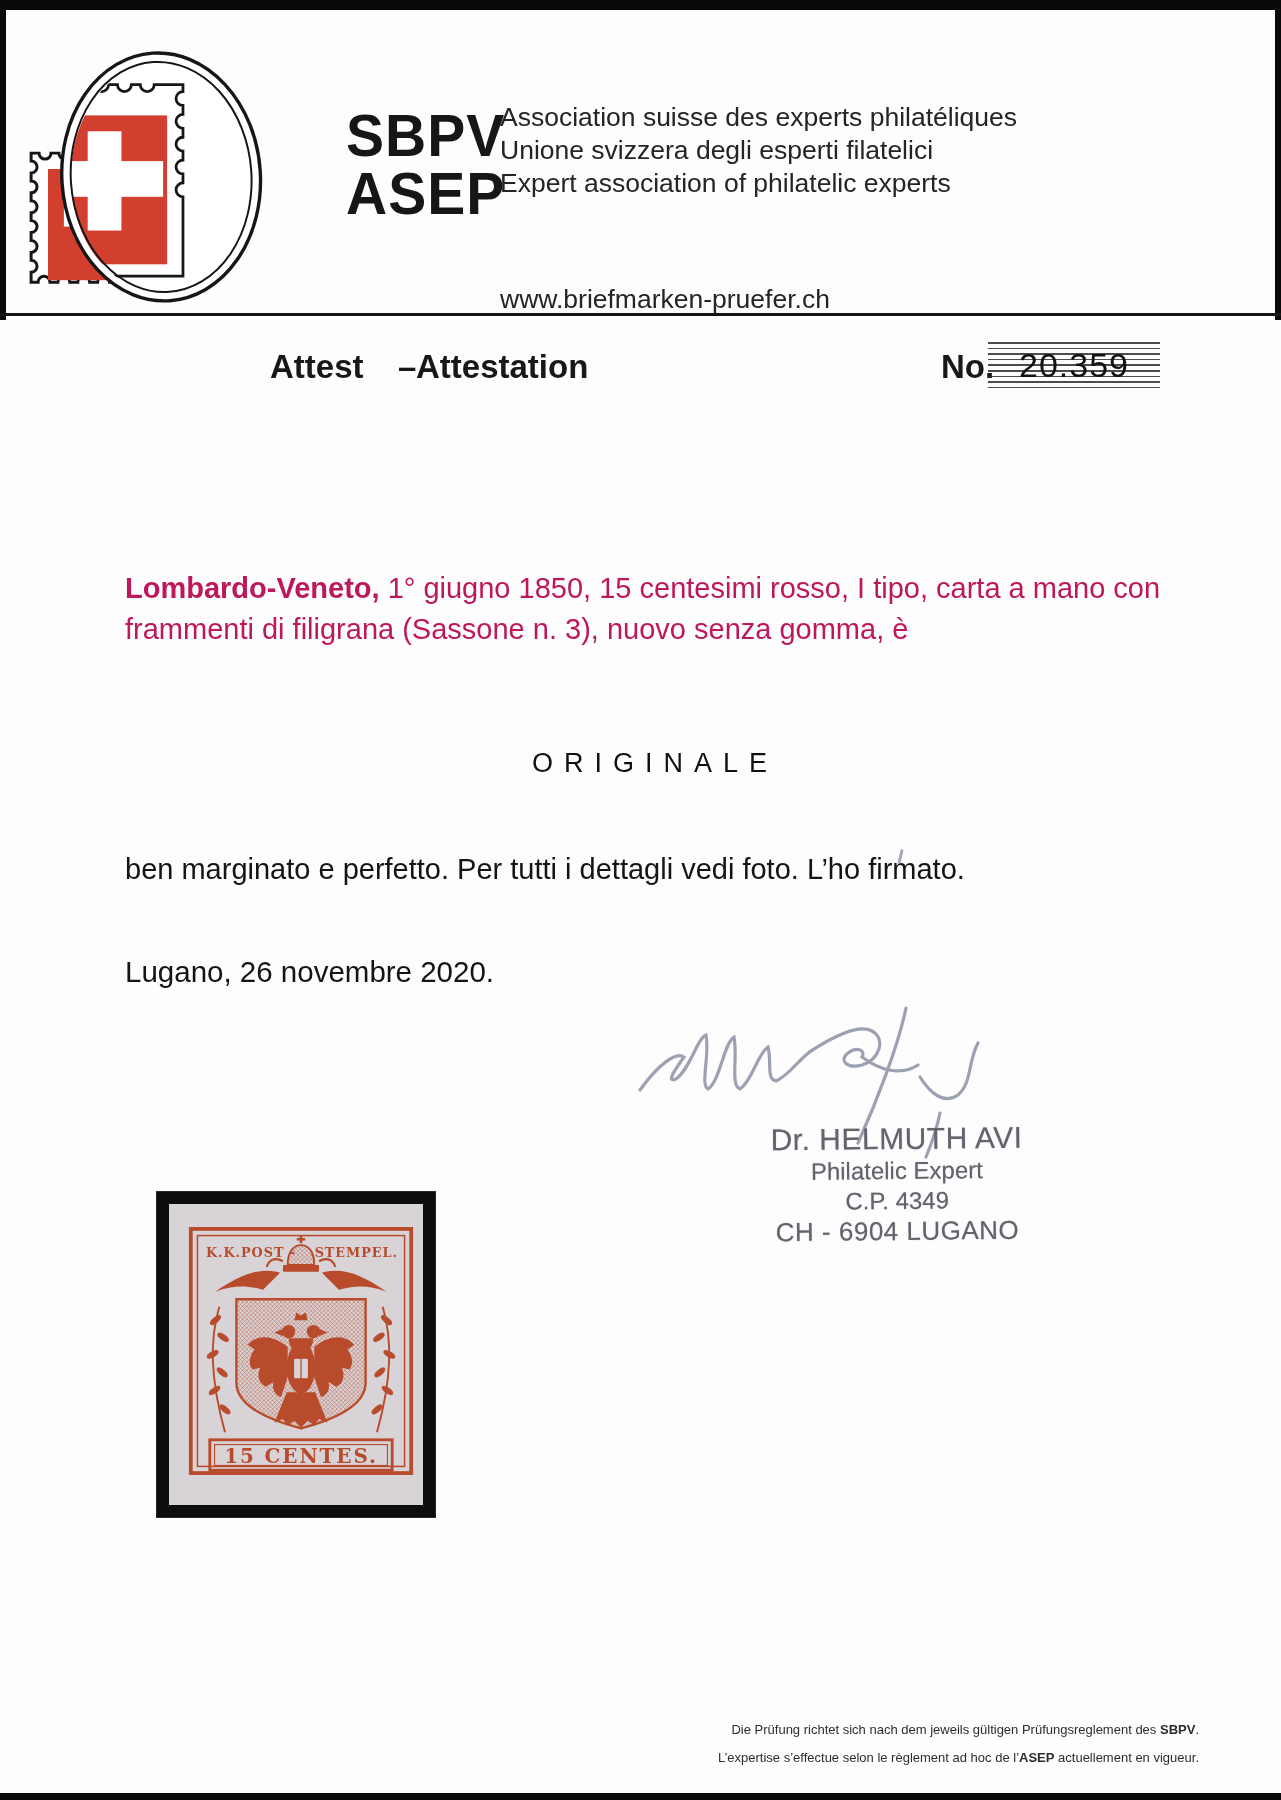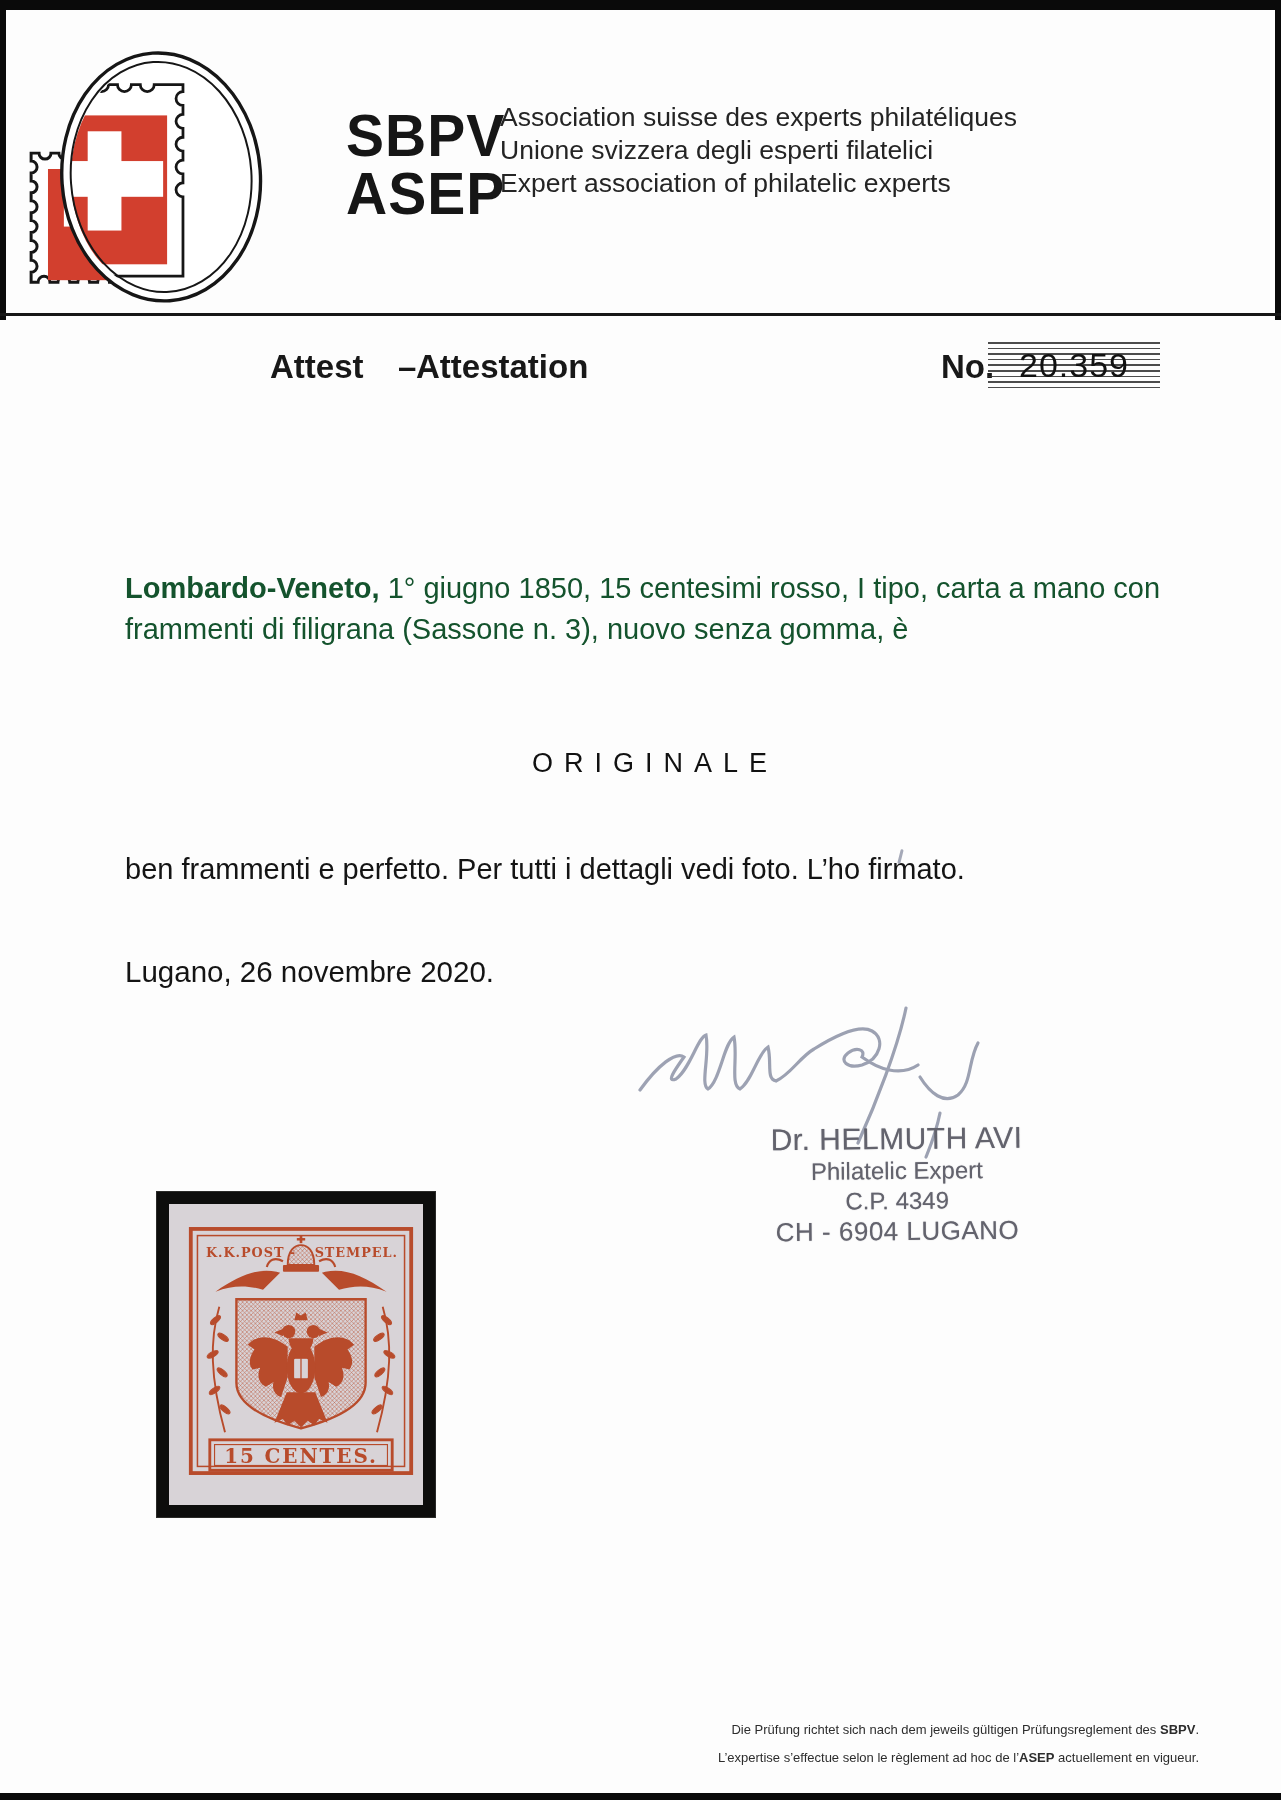--- a/index.html
+++ b/index.html
@@ -24,21 +24,21 @@
   .attest-label{position:absolute;top:348px;font-size:33px;font-weight:bold;color:#181818;}
   .attest-de{left:270px;} .attest-dash{left:398px;} .attest-fr{left:416px;}
   .no-label{left:941px;}
   .no-box{
     position:absolute;left:988px;top:342px;width:172px;height:46px;
     background:repeating-linear-gradient(to bottom,rgba(45,45,45,.85) 0 1.6px,transparent 1.6px 5.6px);
     display:flex;align-items:center;justify-content:center;
   }
   .no-value{font-size:34px;color:#111;letter-spacing:1px;}
 
-  .body-par{position:absolute;left:125px;top:568px;width:1050px;font-size:29px;line-height:41px;color:#14532d;}
+  .body-par{position:absolute;left:125px;top:568px;width:1050px;font-size:29px;line-height:41px;color:#be185d;}
   .verdict{position:absolute;left:0;top:748px;width:1310px;text-align:center;
            font-size:27px;letter-spacing:11px;color:#111;}
   .condition{position:absolute;left:125px;top:853px;font-size:29px;color:#141414;}
   .placedate{position:absolute;left:125px;top:955px;font-size:29.5px;color:#141414;}
 
   .signature{position:absolute;left:600px;top:995px;width:420px;height:175px;}
   .pen-tick{position:absolute;left:899px;top:849px;width:2.5px;height:15px;background:#8f93a6;
             transform:rotate(14deg);border-radius:2px;opacity:.8;}
 
   .expert{position:absolute;left:742px;top:1122px;width:310px;text-align:center;
@@ -101,37 +101,38 @@
   <div class="abbr">
     <div>SBPV</div>
     <div>ASEP</div>
   </div>
 
   <div class="orgnames">
     <div>Association suisse des experts philatéliques</div>
     <div>Unione svizzera degli esperti filatelici</div>
     <div>Expert association of philatelic experts</div>
   </div>
+  <div class="weburl">www.briefmarken-pruefer.ch</div>
 
   <div class="hr"></div>
 
   <div class="attest-label attest-de">Attest</div>
   <div class="attest-label attest-dash">–</div>
   <div class="attest-label attest-fr">Attestation</div>
   <div class="attest-label no-label">No.</div>
   <div class="no-box">
     <span class="no-value">20.359</span>
   </div>
 
   <div class="body-par">
     <b>Lombardo-Veneto,</b><span> 1° giugno 1850, 15 centesimi rosso, I tipo, carta a mano con frammenti di filigrana (Sassone n. 3), nuovo senza gomma, è</span>
   </div>
 
   <div class="verdict">ORIGINALE</div>
-  <div class="condition">ben frammenti e perfetto. Per tutti i dettagli vedi foto. L’ho firmato.</div>
+  <div class="condition">ben marginato e perfetto. Per tutti i dettagli vedi foto. L’ho firmato.</div>
   <div class="placedate">Lugano, 26 novembre 2020.</div>
 
   <svg class="signature" viewBox="0 0 420 175" aria-hidden="true">
     <g fill="none" stroke="#8f95a8" stroke-width="3.2" stroke-linecap="round" opacity=".88">
       <path d="M40,95 C58,70 76,56 84,62 C74,76 66,88 76,84 C90,74 98,42 106,40 C110,60 100,90 108,94
                C120,86 124,48 134,42 C138,62 130,90 140,94 C152,86 158,58 168,52 C172,68 166,84 176,86
                C190,80 200,62 214,54 C230,44 258,28 272,36 C286,44 280,64 262,70 C248,74 238,66 248,58
                C256,52 266,54 262,62 C278,74 300,82 318,70"></path>
       <path d="M306,13 C298,52 276,108 258,148"></path>
       <path d="M320,82 C330,98 344,110 358,100 C372,88 368,66 378,48"></path>

